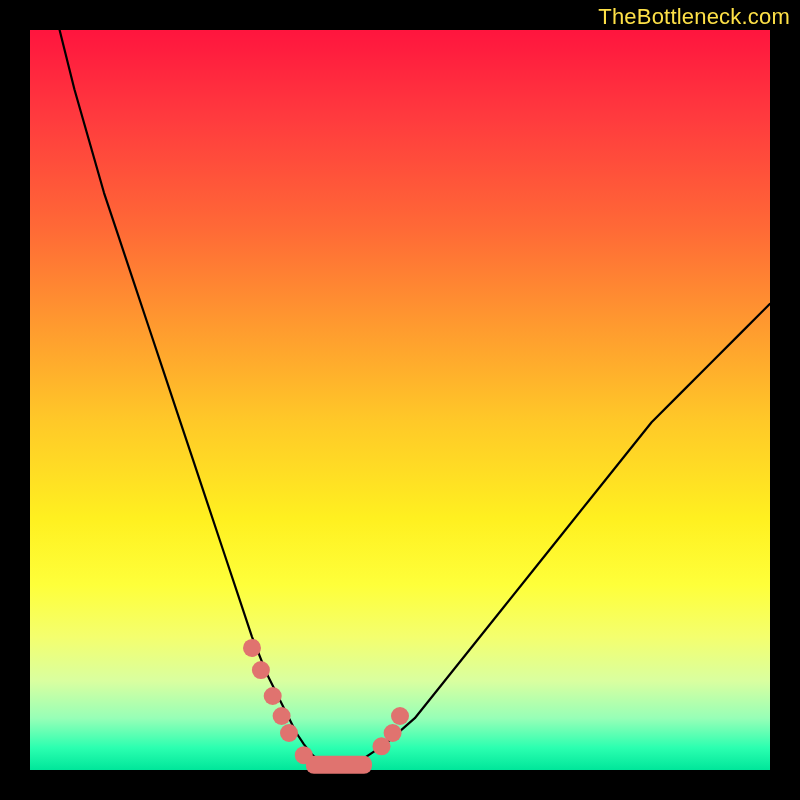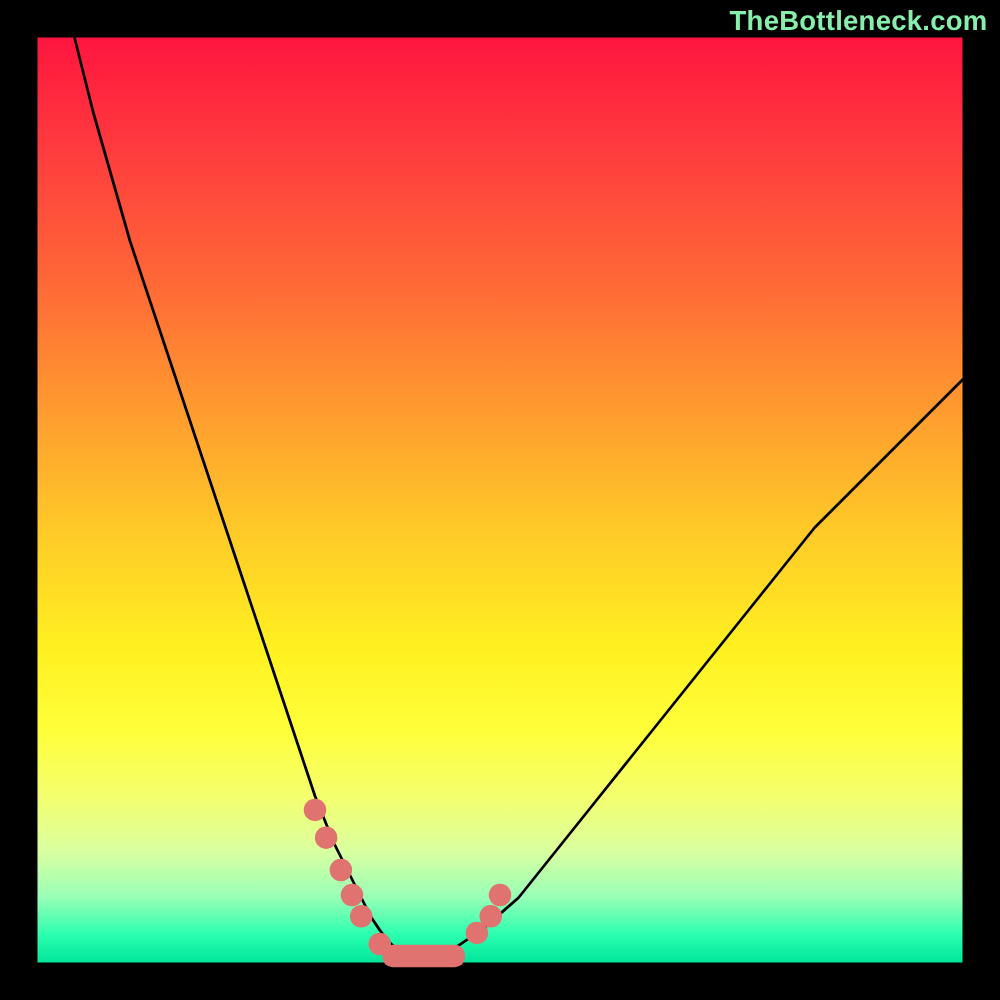--- a/index.html
+++ b/index.html
@@ -41,23 +41,23 @@
       #97ffb7 93%,
       #2bffb0 97%,
       #00e69a 100%
     );
   }
 
   .watermark {
     position: absolute;
     top: 4px;
     right: 10px;
-    color: #86efac;
+    color: #fde047;
     font-size: 22px;
-    font-weight: 700;
+    font-weight: 400;
     letter-spacing: 0.2px;
     user-select: none;
   }
 
   svg.curve {
     position: absolute;
     top: 0;
     left: 0;
     width: 740px;
     height: 740px;

